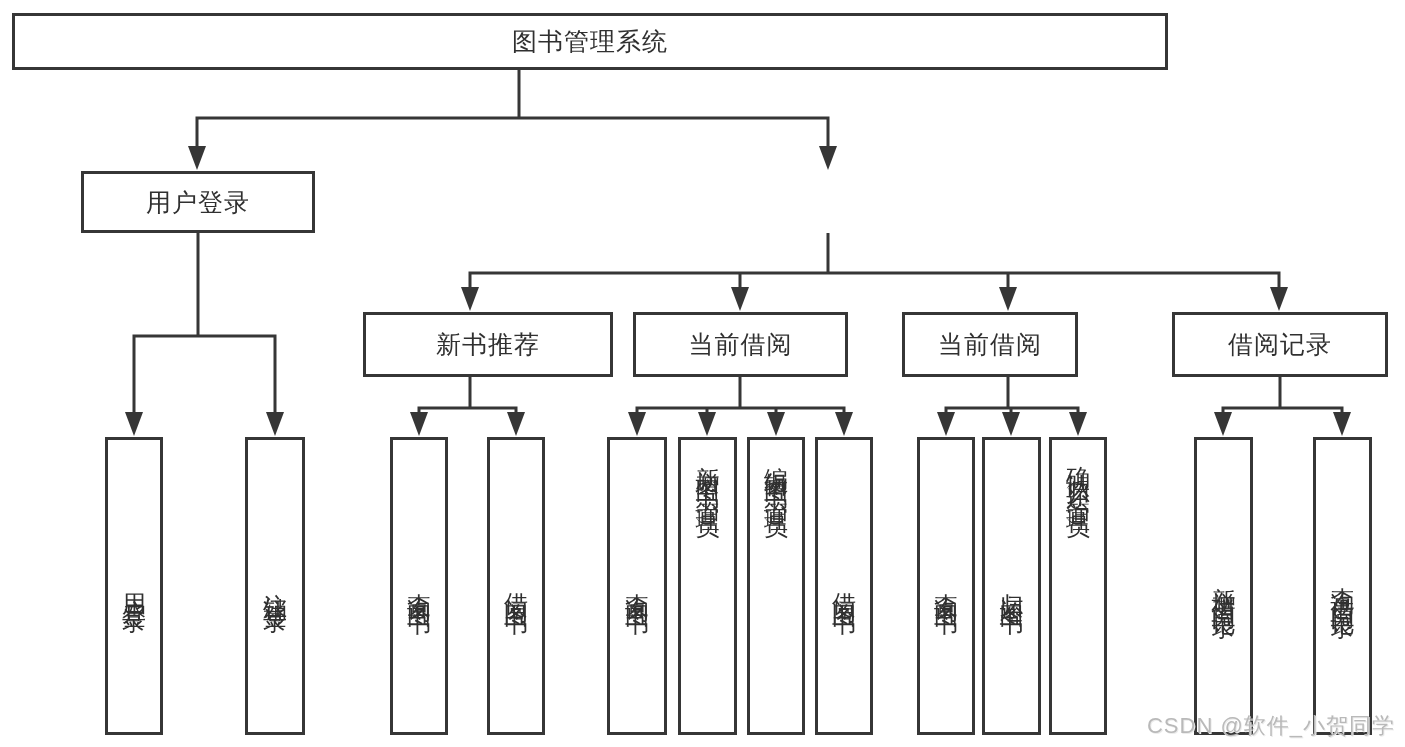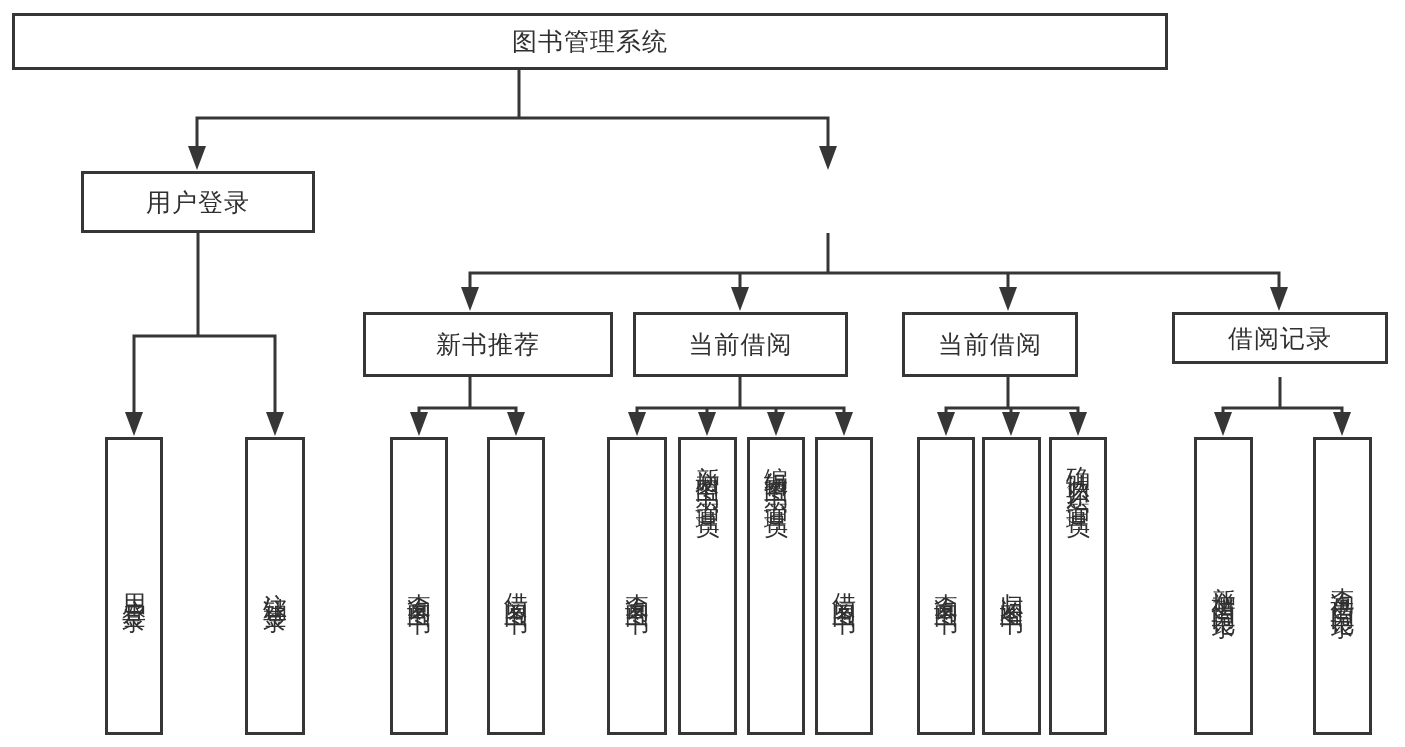--- a/index.html
+++ b/index.html
@@ -105,21 +105,21 @@
              M1342 436 l-9 -24 h18 Z"></path>
   </svg>
 
   <div class="hbox" style="left:12px; top:13px; width:1156px; height:57px;">图书管理系统</div>
 
   <div class="hbox" style="left:81px; top:171px; width:234px; height:62px;">用户登录</div>
 
   <div class="hbox" style="left:363px; top:312px; width:250px; height:65px;">新书推荐</div>
   <div class="hbox" style="left:633px; top:312px; width:215px; height:65px;">当前借阅</div>
   <div class="hbox" style="left:902px; top:312px; width:176px; height:65px;">当前借阅</div>
-  <div class="hbox" style="left:1172px; top:312px; width:216px; height:52px;">借阅记录</div>
+  <div class="hbox" style="left:1172px; top:312px; width:216px; height:65px;">借阅记录</div>
 
   <div class="vbox" style="left:105px; width:58px;">
     <span>用户登录</span>
   </div>
   <div class="vbox" style="left:245px; width:60px;">
     <span>注销登录</span>
   </div>
 
   <div class="vbox" style="left:390px; width:58px;">
     <span>查询图书</span>
@@ -151,14 +151,15 @@
     <span>确认归还（管理员）</span>
   </div>
 
   <div class="vbox" style="left:1194px; width:59px;">
     <span>新增借阅记录</span>
   </div>
   <div class="vbox" style="left:1313px; width:59px;">
     <span>查询借阅记录</span>
   </div>
 
+  <div id="watermark">CSDN @软件_小贺同学</div>
 
 </div>
 
 </body></html>

